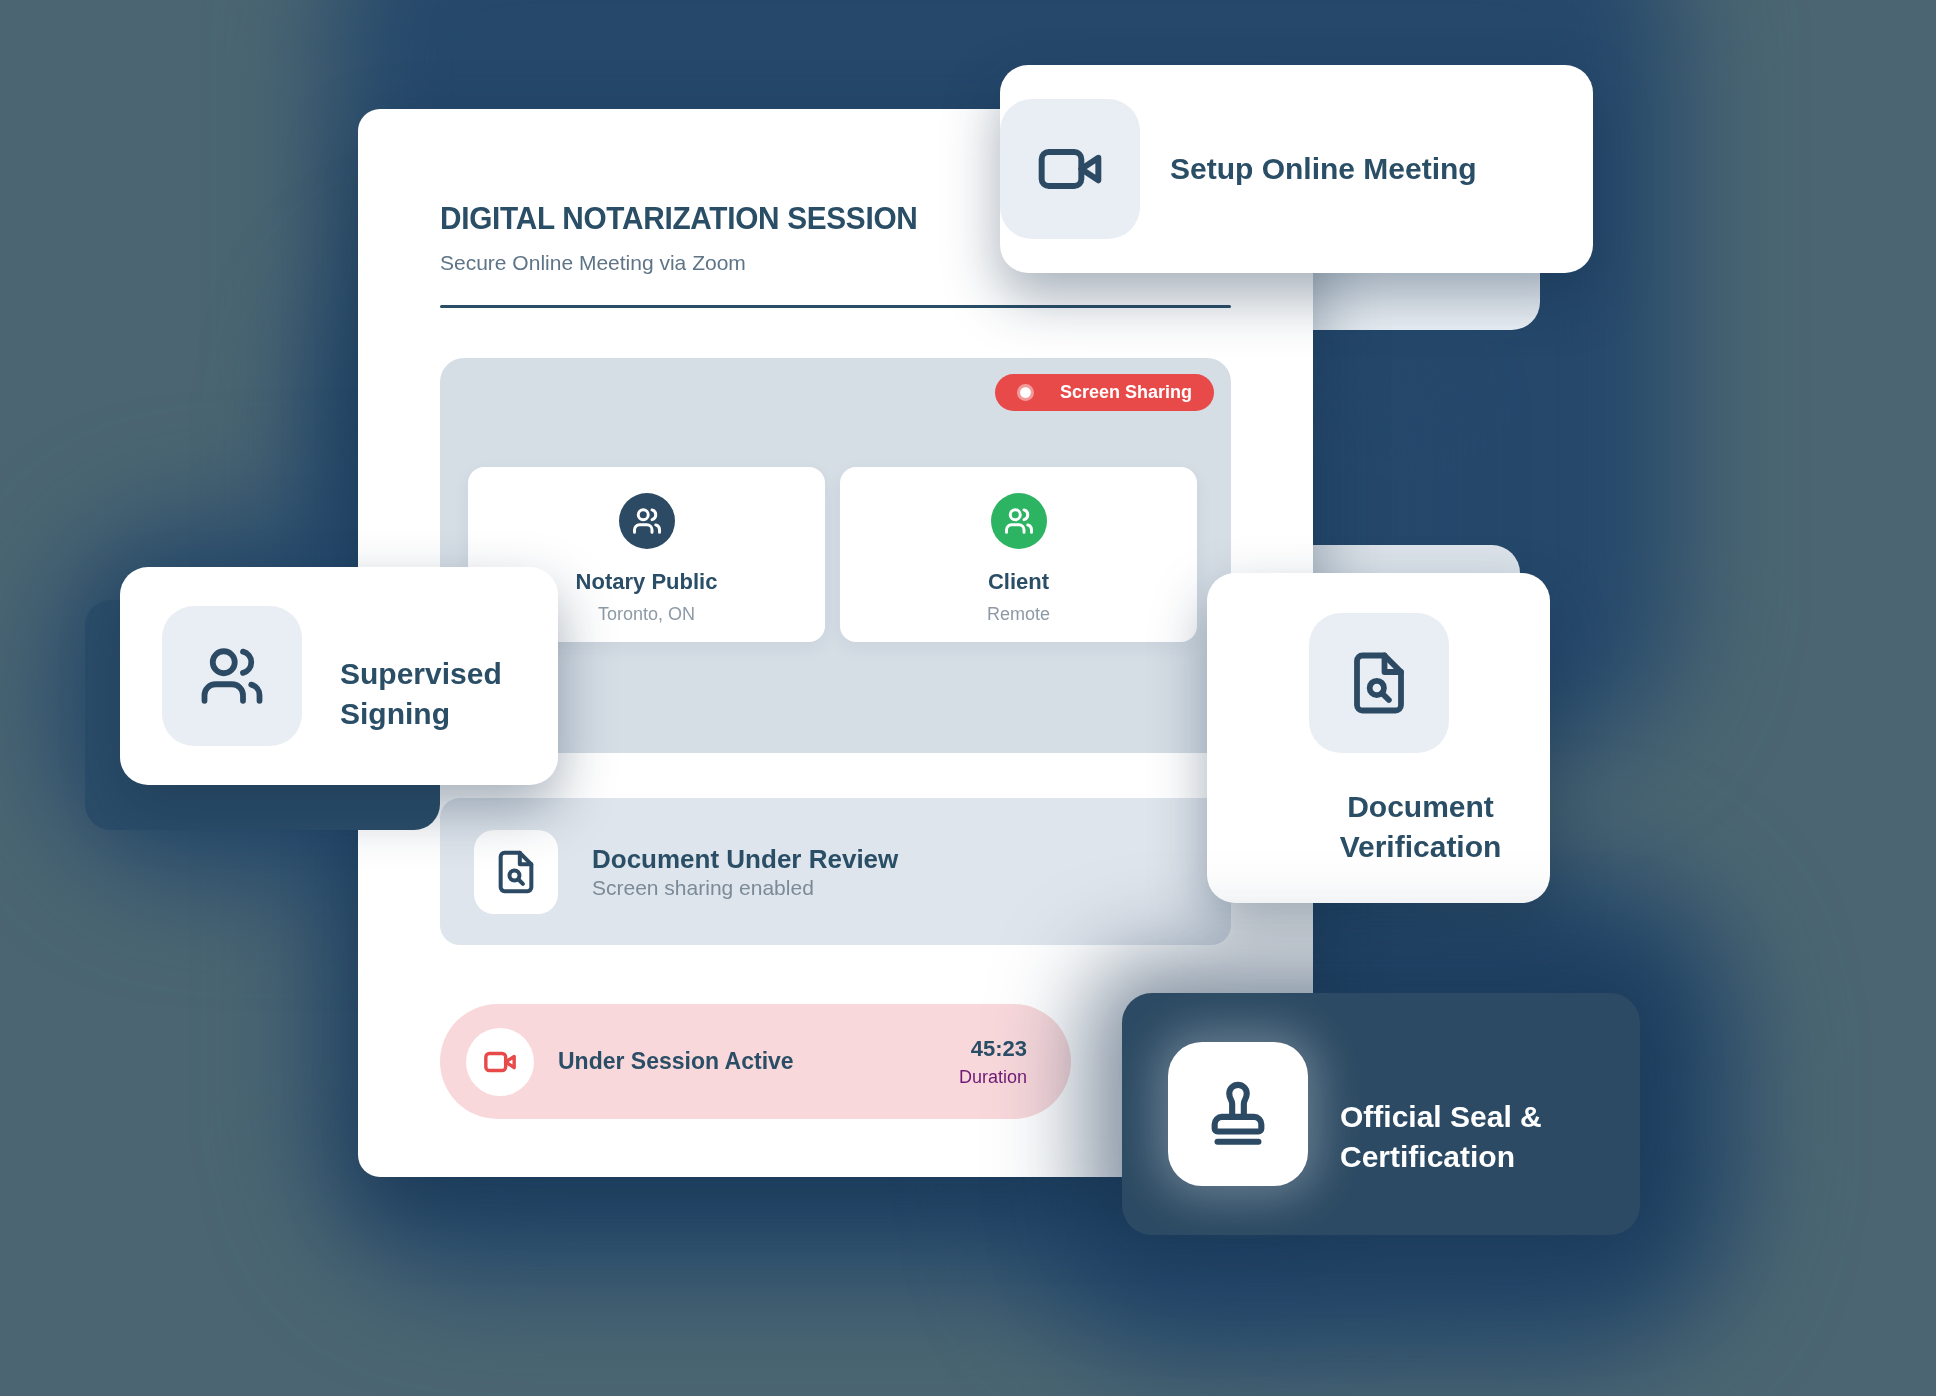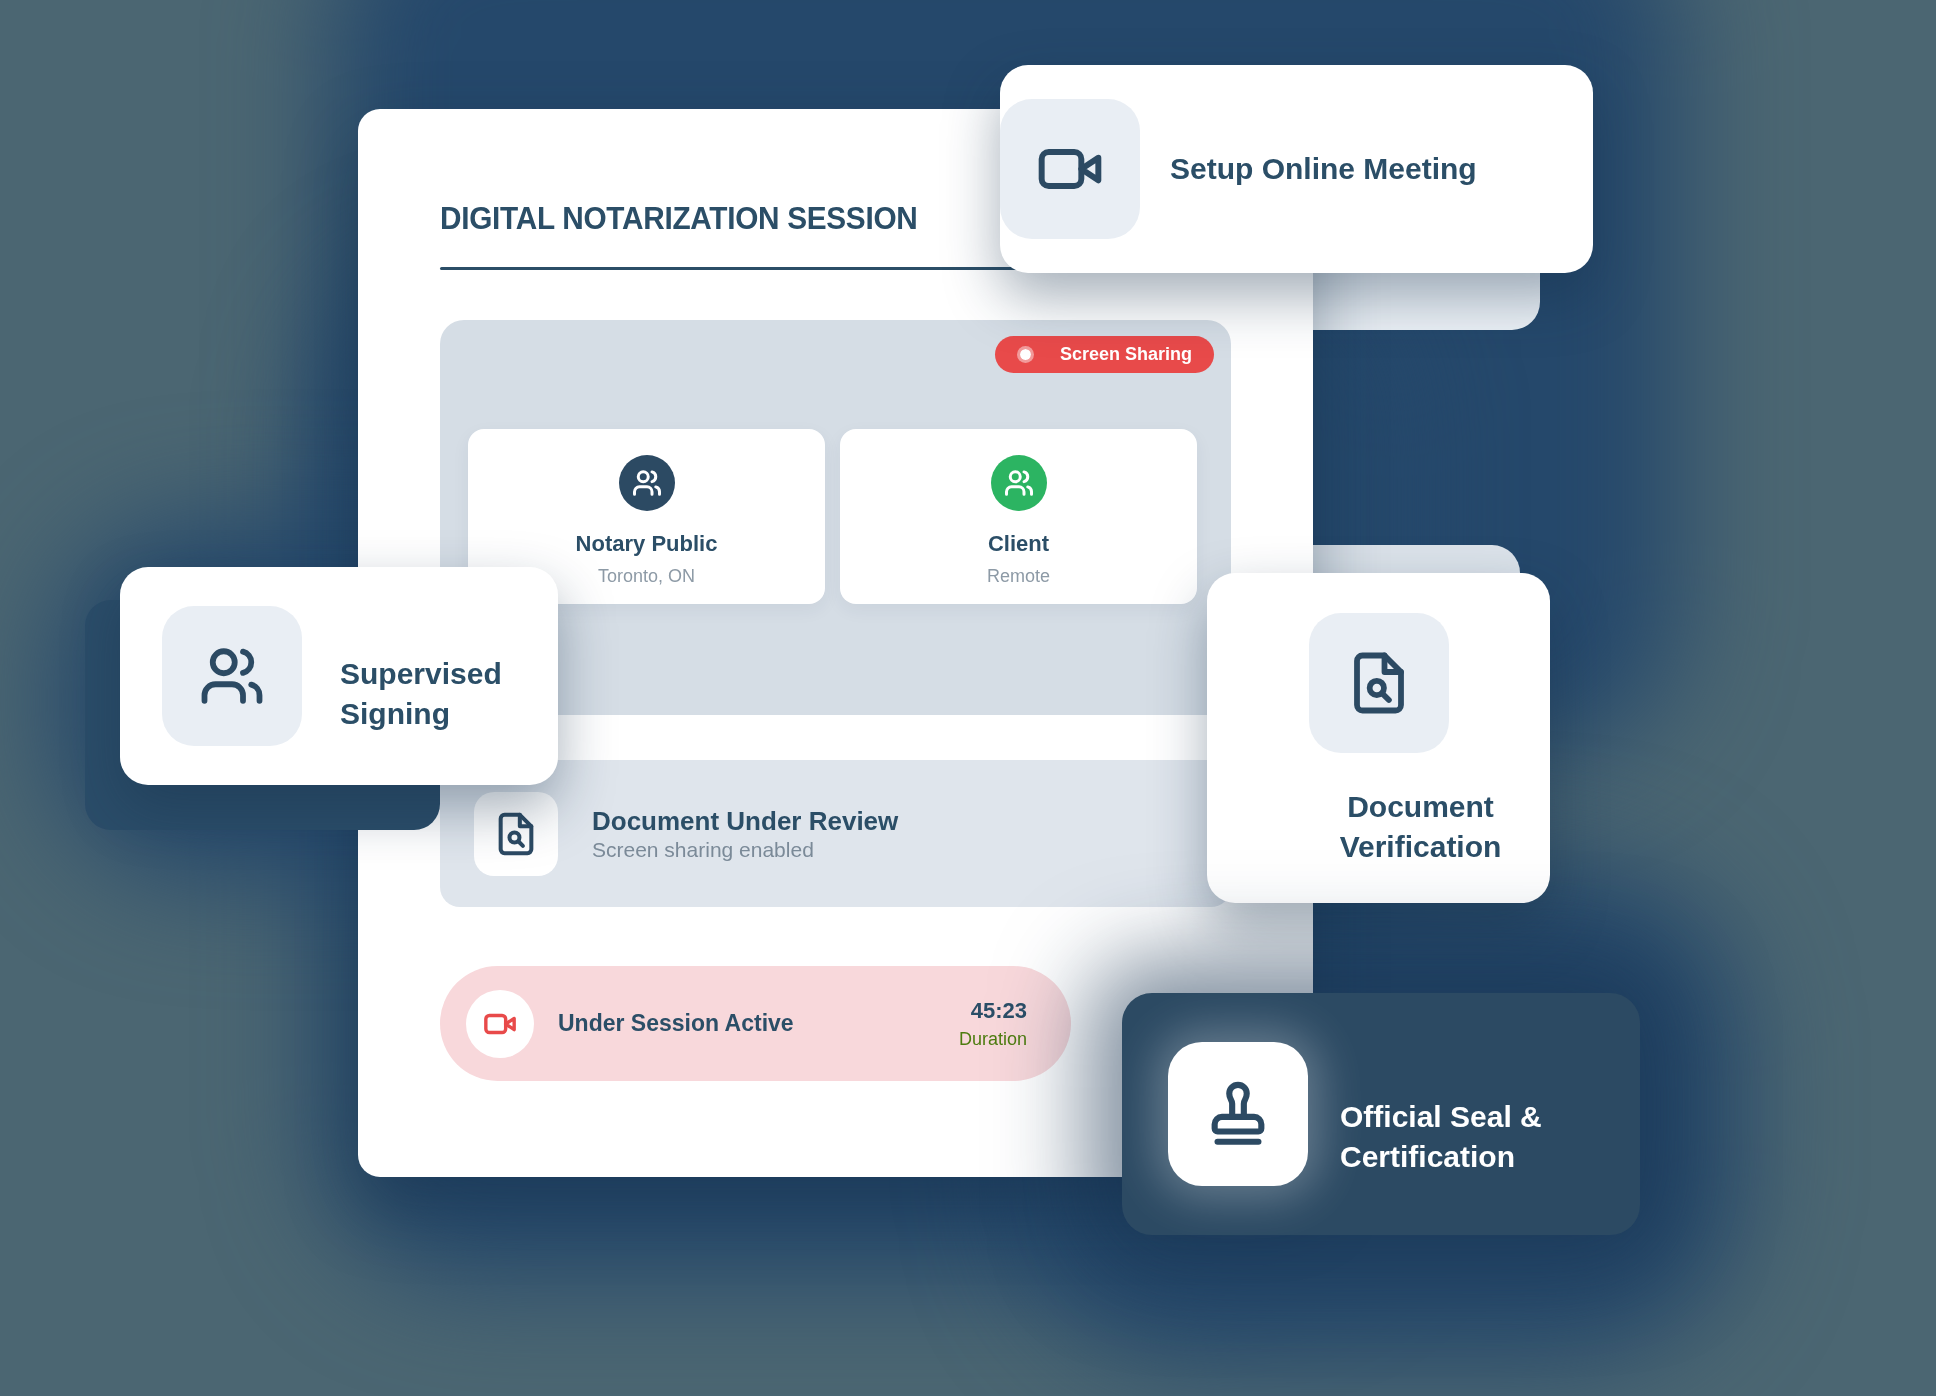--- a/index.html
+++ b/index.html
@@ -77,21 +77,21 @@
     margin-top:59px;width:631px;height:115px;border-radius:58px;background:#f8d8db;
     display:flex;align-items:center;padding:0 44px 0 26px;box-sizing:border-box;gap:24px;
   }
   .live-circle{
     width:68px;height:68px;border-radius:50%;background:#ffffff;flex:0 0 auto;
     display:flex;align-items:center;justify-content:center;color:#e84a4a;
   }
   .live-label{flex:1;font-size:23px;font-weight:700;color:#2b4e67;}
   .live-timer-block{text-align:right;}
   .live-timer{font-size:22px;font-weight:700;color:#2b4e67;}
-  .live-timer-caption{margin-top:5px;font-size:18px;color:#4d7c0f;}
+  .live-timer-caption{margin-top:5px;font-size:18px;color:#701a75;}
   
   .float-card{
     position:absolute;background:#ffffff;border-radius:28px;z-index:4;
     box-shadow:0 24px 55px rgba(18,45,70,.38);
   }
   .icon-tile-lg{
     width:140px;height:140px;border-radius:32px;background:#e9eef4;
     display:flex;align-items:center;justify-content:center;color:#2c4a63;flex:0 0 auto;
   }
   .setup-card{left:1000px;top:65px;width:593px;height:208px;
@@ -127,20 +127,21 @@
   <div class="glow glow-c"></div>
   <div class="glow glow-d"></div>
 
   <div class="echo echo-setup"></div>
   <div class="echo echo-docverif"></div>
   <div class="echo echo-supervised"></div>
 
   <div class="main-card">
 
     <h1 class="main-title">DIGITAL NOTARIZATION SESSION</h1>
+    <p class="main-subtitle">Secure Online Meeting via Zoom</p>
     <div class="divider"></div>
 
     <div class="meeting-panel">
 
       <div class="share-badge">
         <span class="pulse-dot"></span>
         <span>Screen Sharing</span>
       </div>
 
       <div class="participants-row">

